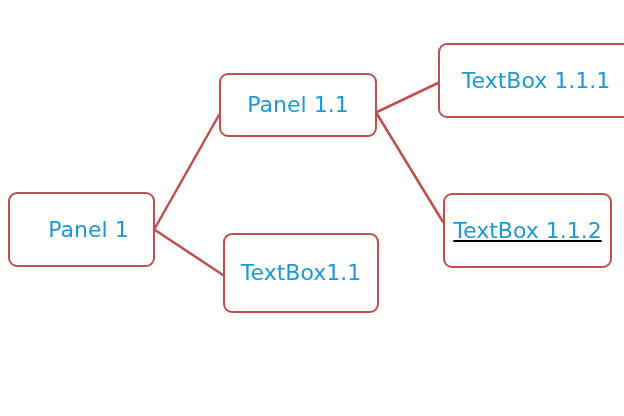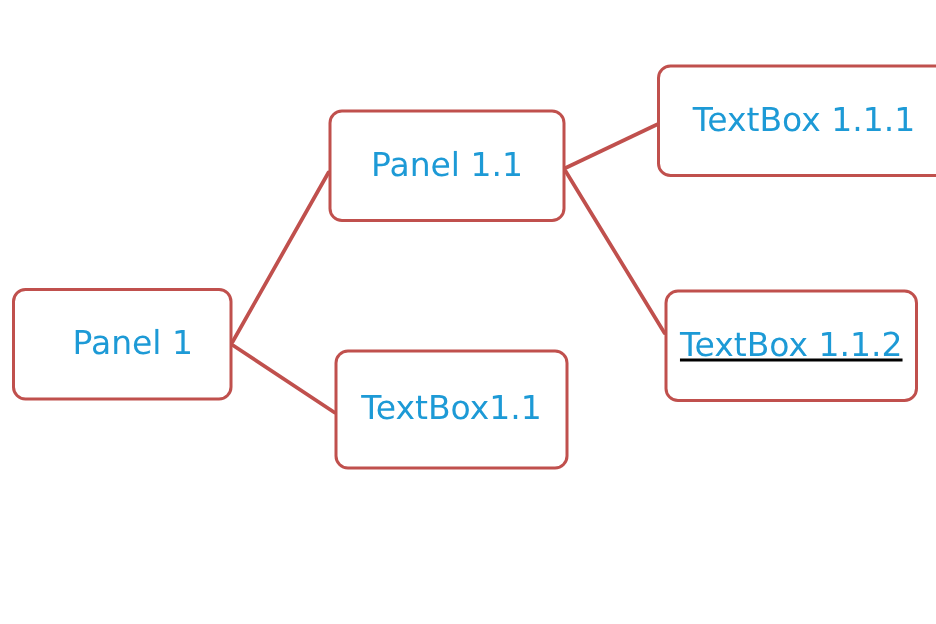--- a/index.html
+++ b/index.html
@@ -51,21 +51,21 @@
       <line x1="155" y1="228" x2="219" y2="115" stroke="#c0504d" stroke-width="2.5" stroke-linecap="round"></line>
       <line x1="155" y1="230" x2="223" y2="275" stroke="#c0504d" stroke-width="2.5" stroke-linecap="round"></line>
       <line x1="377" y1="112" x2="438" y2="83" stroke="#c0504d" stroke-width="2.5" stroke-linecap="round"></line>
       <line x1="377" y1="114" x2="443" y2="222" stroke="#c0504d" stroke-width="2.5" stroke-linecap="round"></line>
     </svg>
 
   <div class="node" style="left: 8px; top: 192px; width: 147px; height: 75px; padding-left: 14px;">
     <span class="node-label">Panel 1</span>
   </div>
 
-  <div class="node" style="left: 219px; top: 73px; width: 158px; height: 75px;">
+  <div class="node" style="left: 219px; top: 73px; width: 158px; height: 64px;">
     <span class="node-label">Panel 1.1</span>
   </div>
 
   <div class="node" style="left: 223px; top: 233px; width: 156px; height: 80px;">
     <span class="node-label">TextBox1.1</span>
   </div>
 
   <div class="node" style="left: 438px; top: 43px; width: 196px; height: 75px;">
     <span class="node-label">TextBox 1.1.1</span>
   </div>

